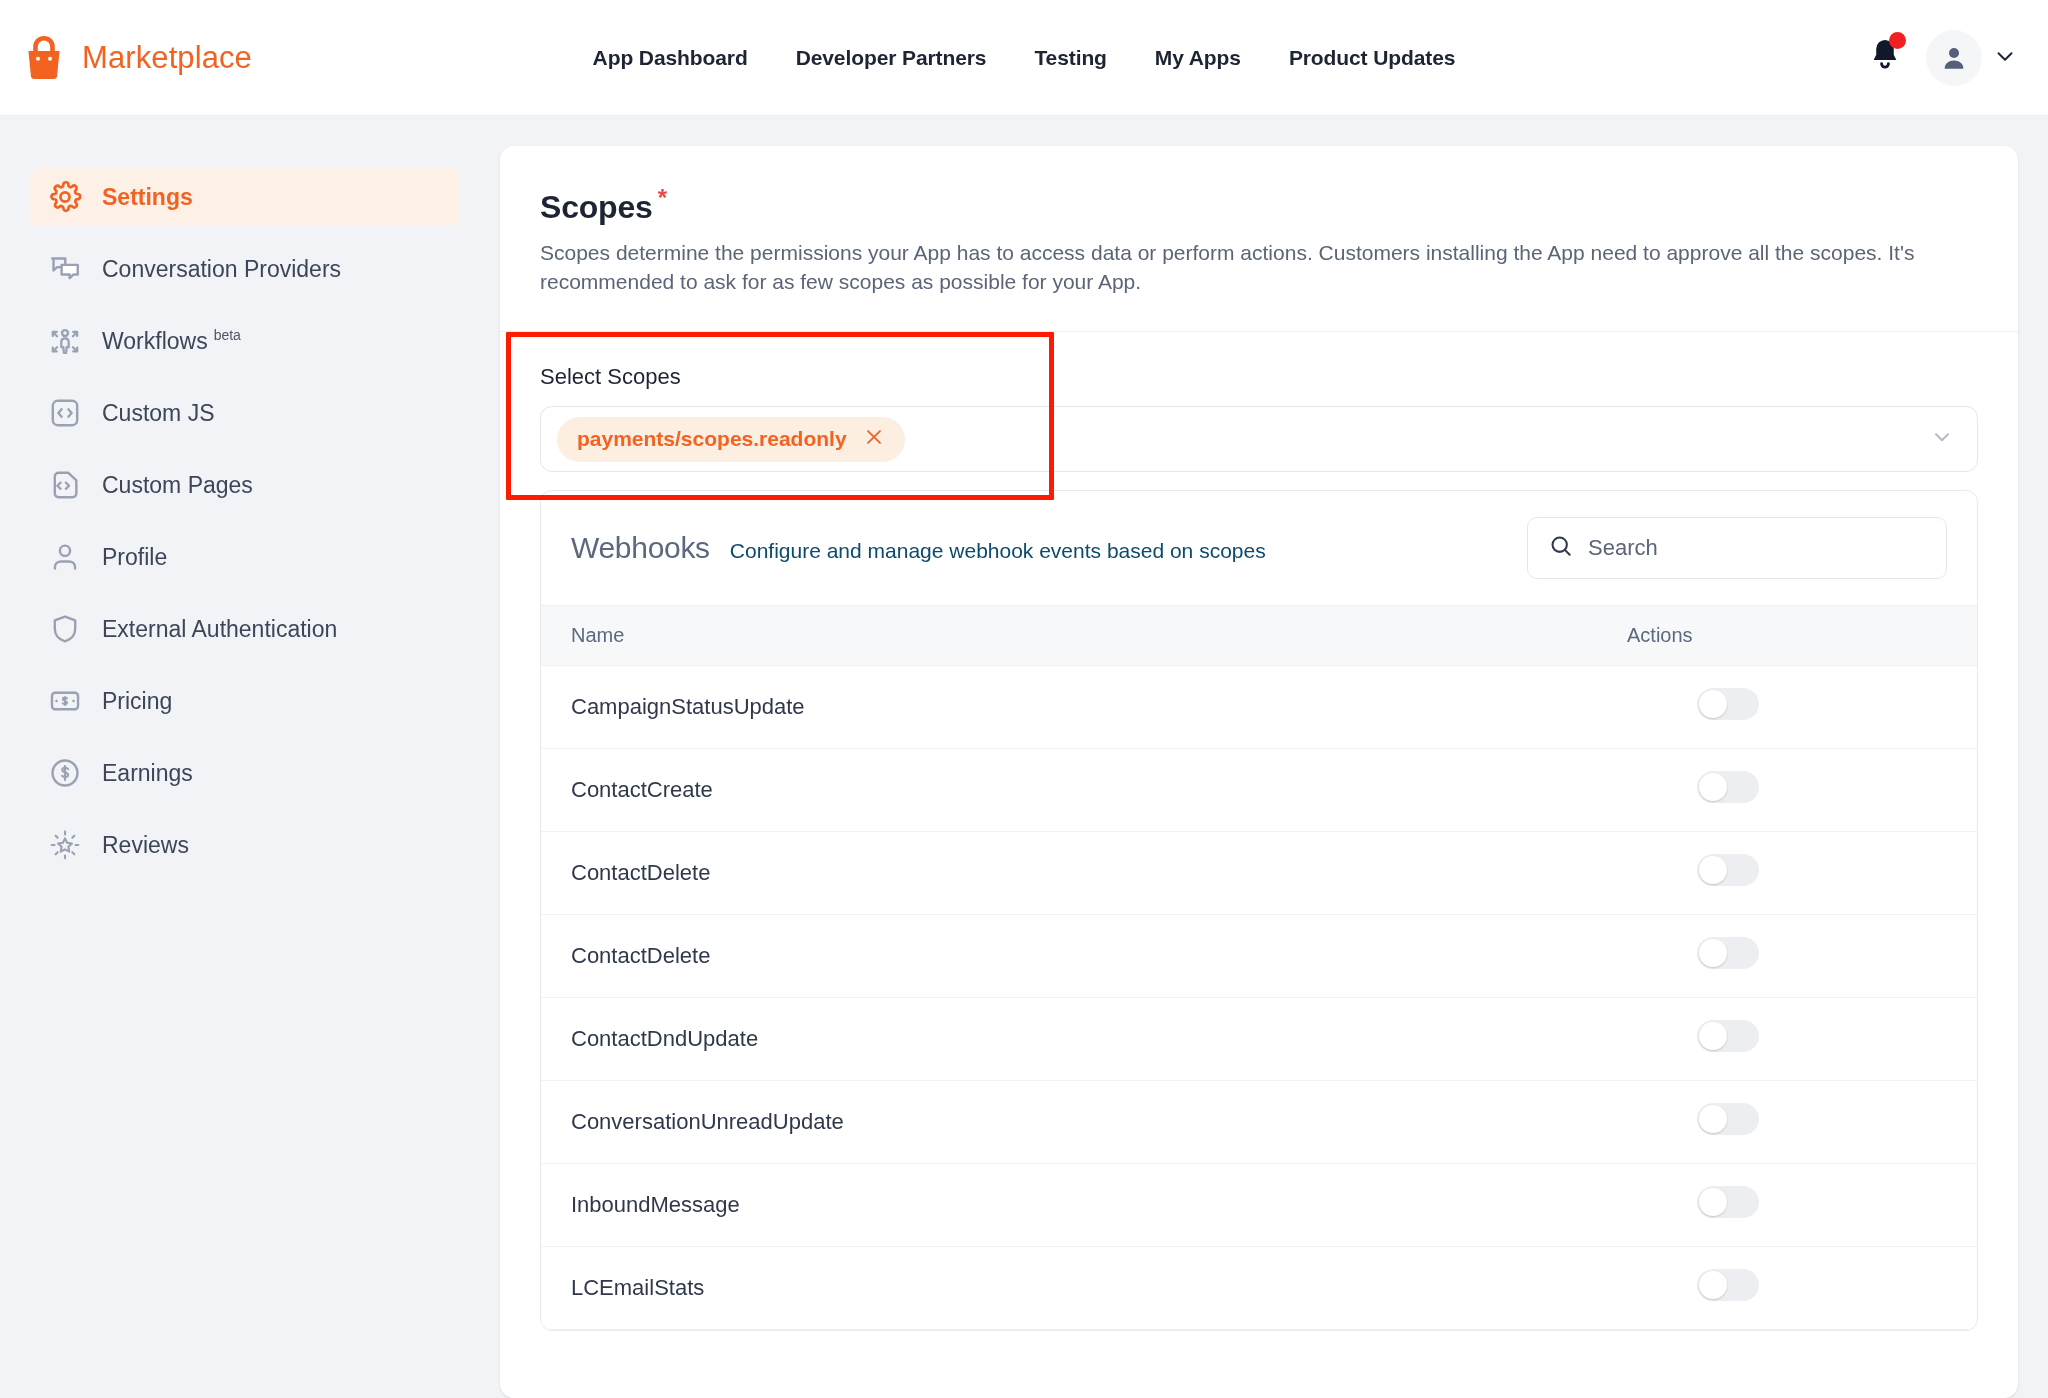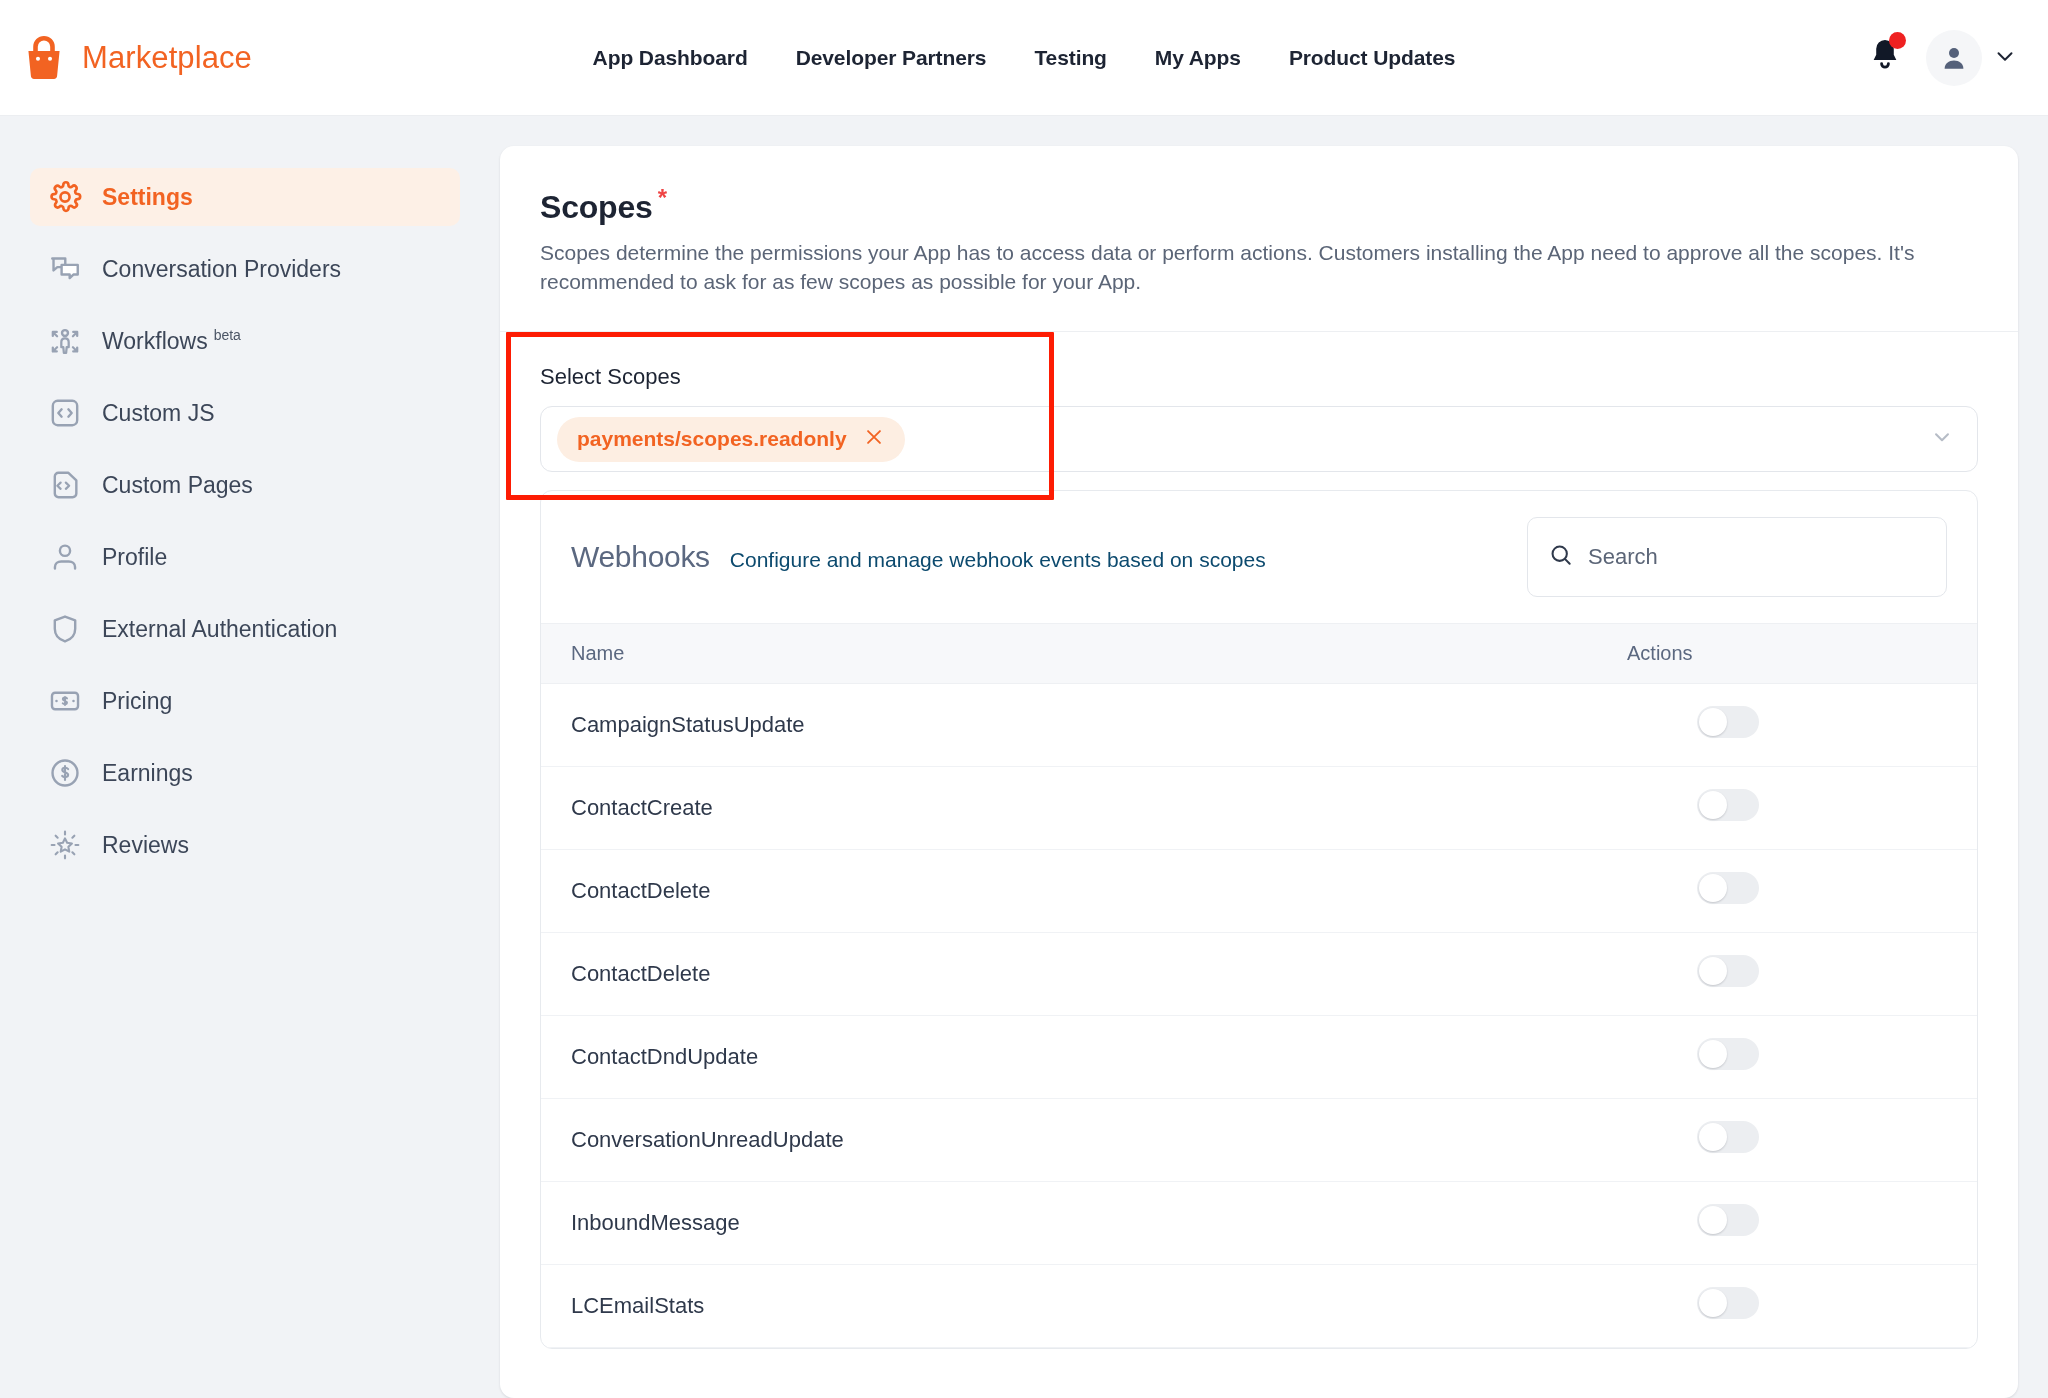--- a/index.html
+++ b/index.html
@@ -133,21 +133,21 @@
   .wh-head {
     display: flex; align-items: center; justify-content: space-between;
     padding: 26px 30px 26px 30px;
   }
   .wh-titles { display: flex; align-items: baseline; gap: 20px; }
   .wh-title { font-size: 30px; color: #5b6880; font-weight: 400; letter-spacing: -.3px; }
   .wh-sub { font-size: 21px; color: #0c4a6e; }
   .search-box {
     display: flex; align-items: center; gap: 14px;
     border: 1px solid #e3e6eb; border-radius: 10px;
-    width: 420px; height: 80px; padding: 0 20px;
+    width: 420px; height: 62px; padding: 0 20px;
     cursor: text;
   }
   .search-ph { font-size: 22px; color: #5b6577; }
 
   
   .tbl { width: 100%; border-collapse: collapse; table-layout: fixed; }
   .tbl thead th {
     background: #f7f8fa; text-align: left;
     font-size: 20px; color: #5b6880; font-weight: 400;
     padding: 18px 30px; border-top: 1px solid #eef0f3; border-bottom: 1px solid #eef0f3;

